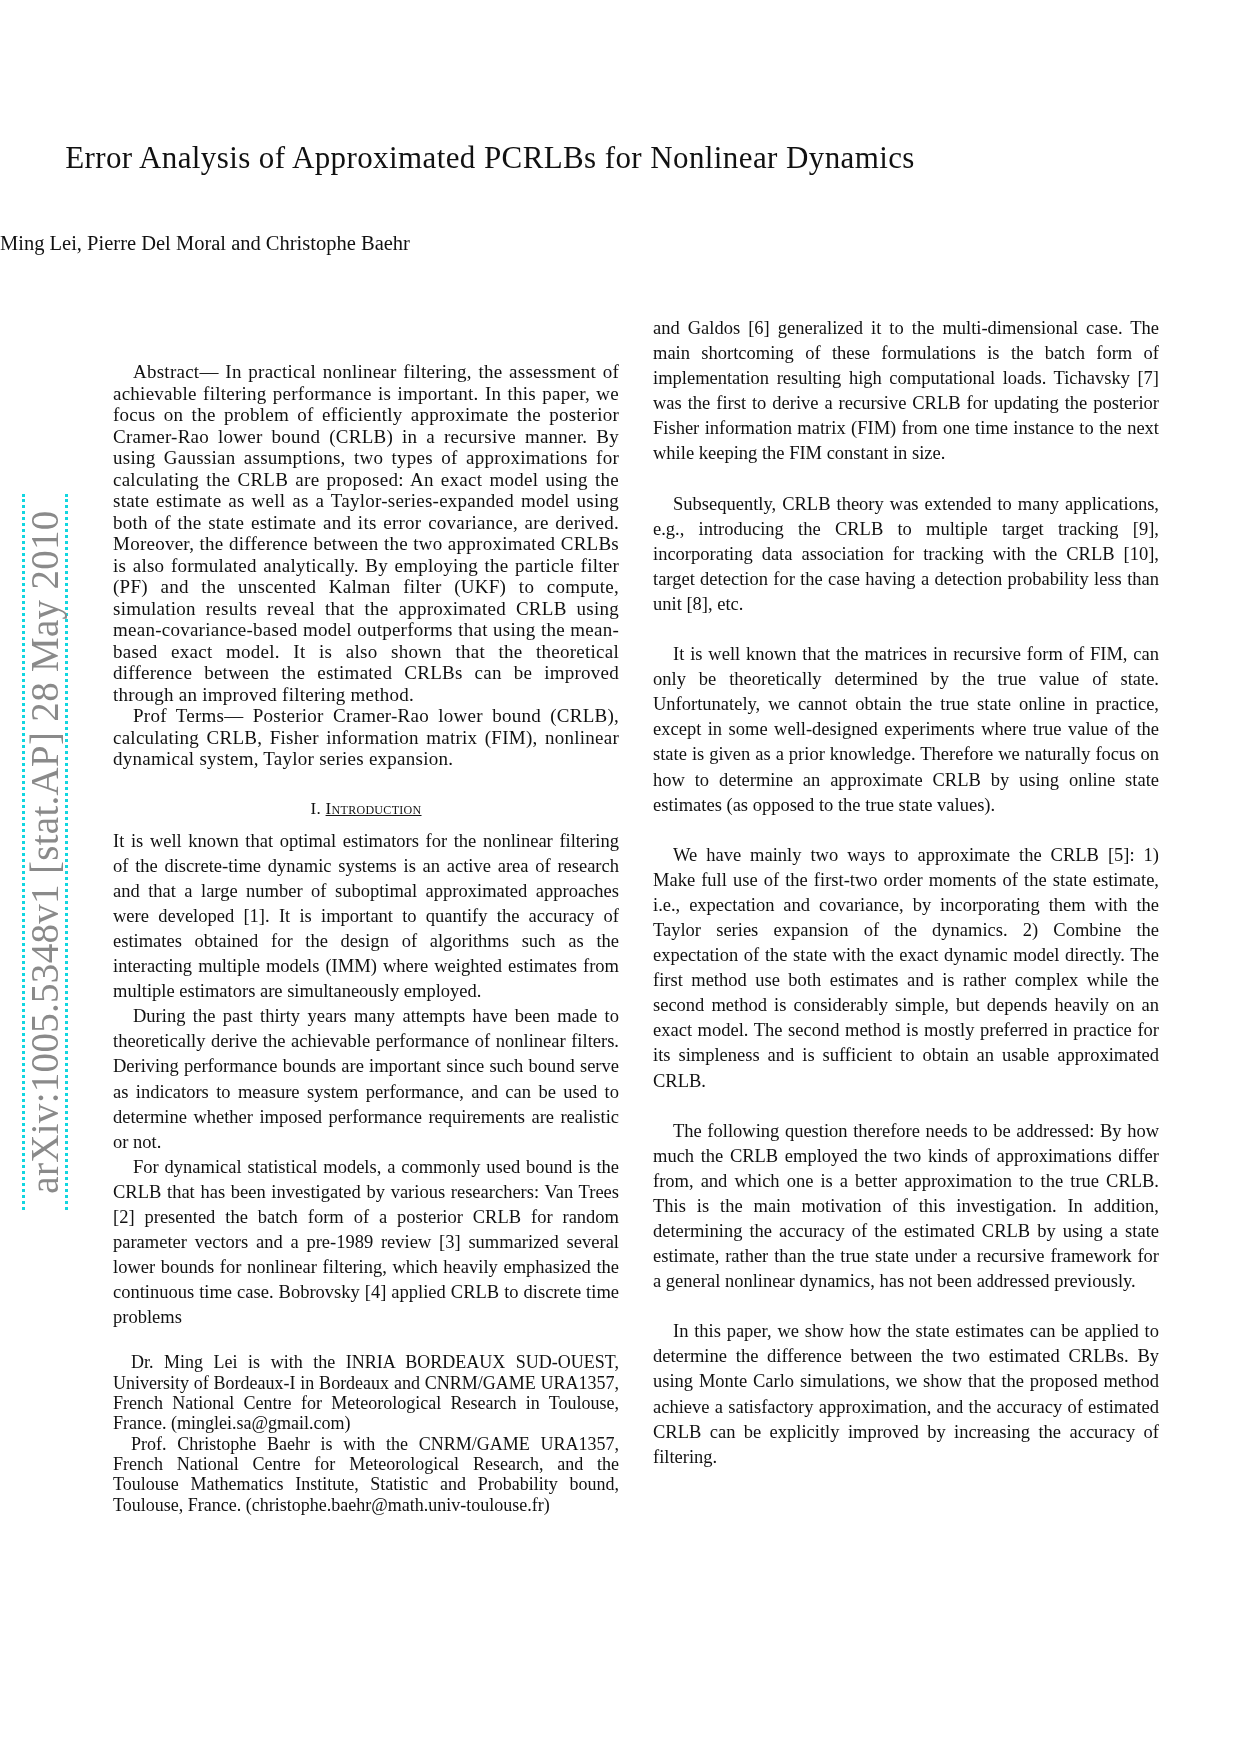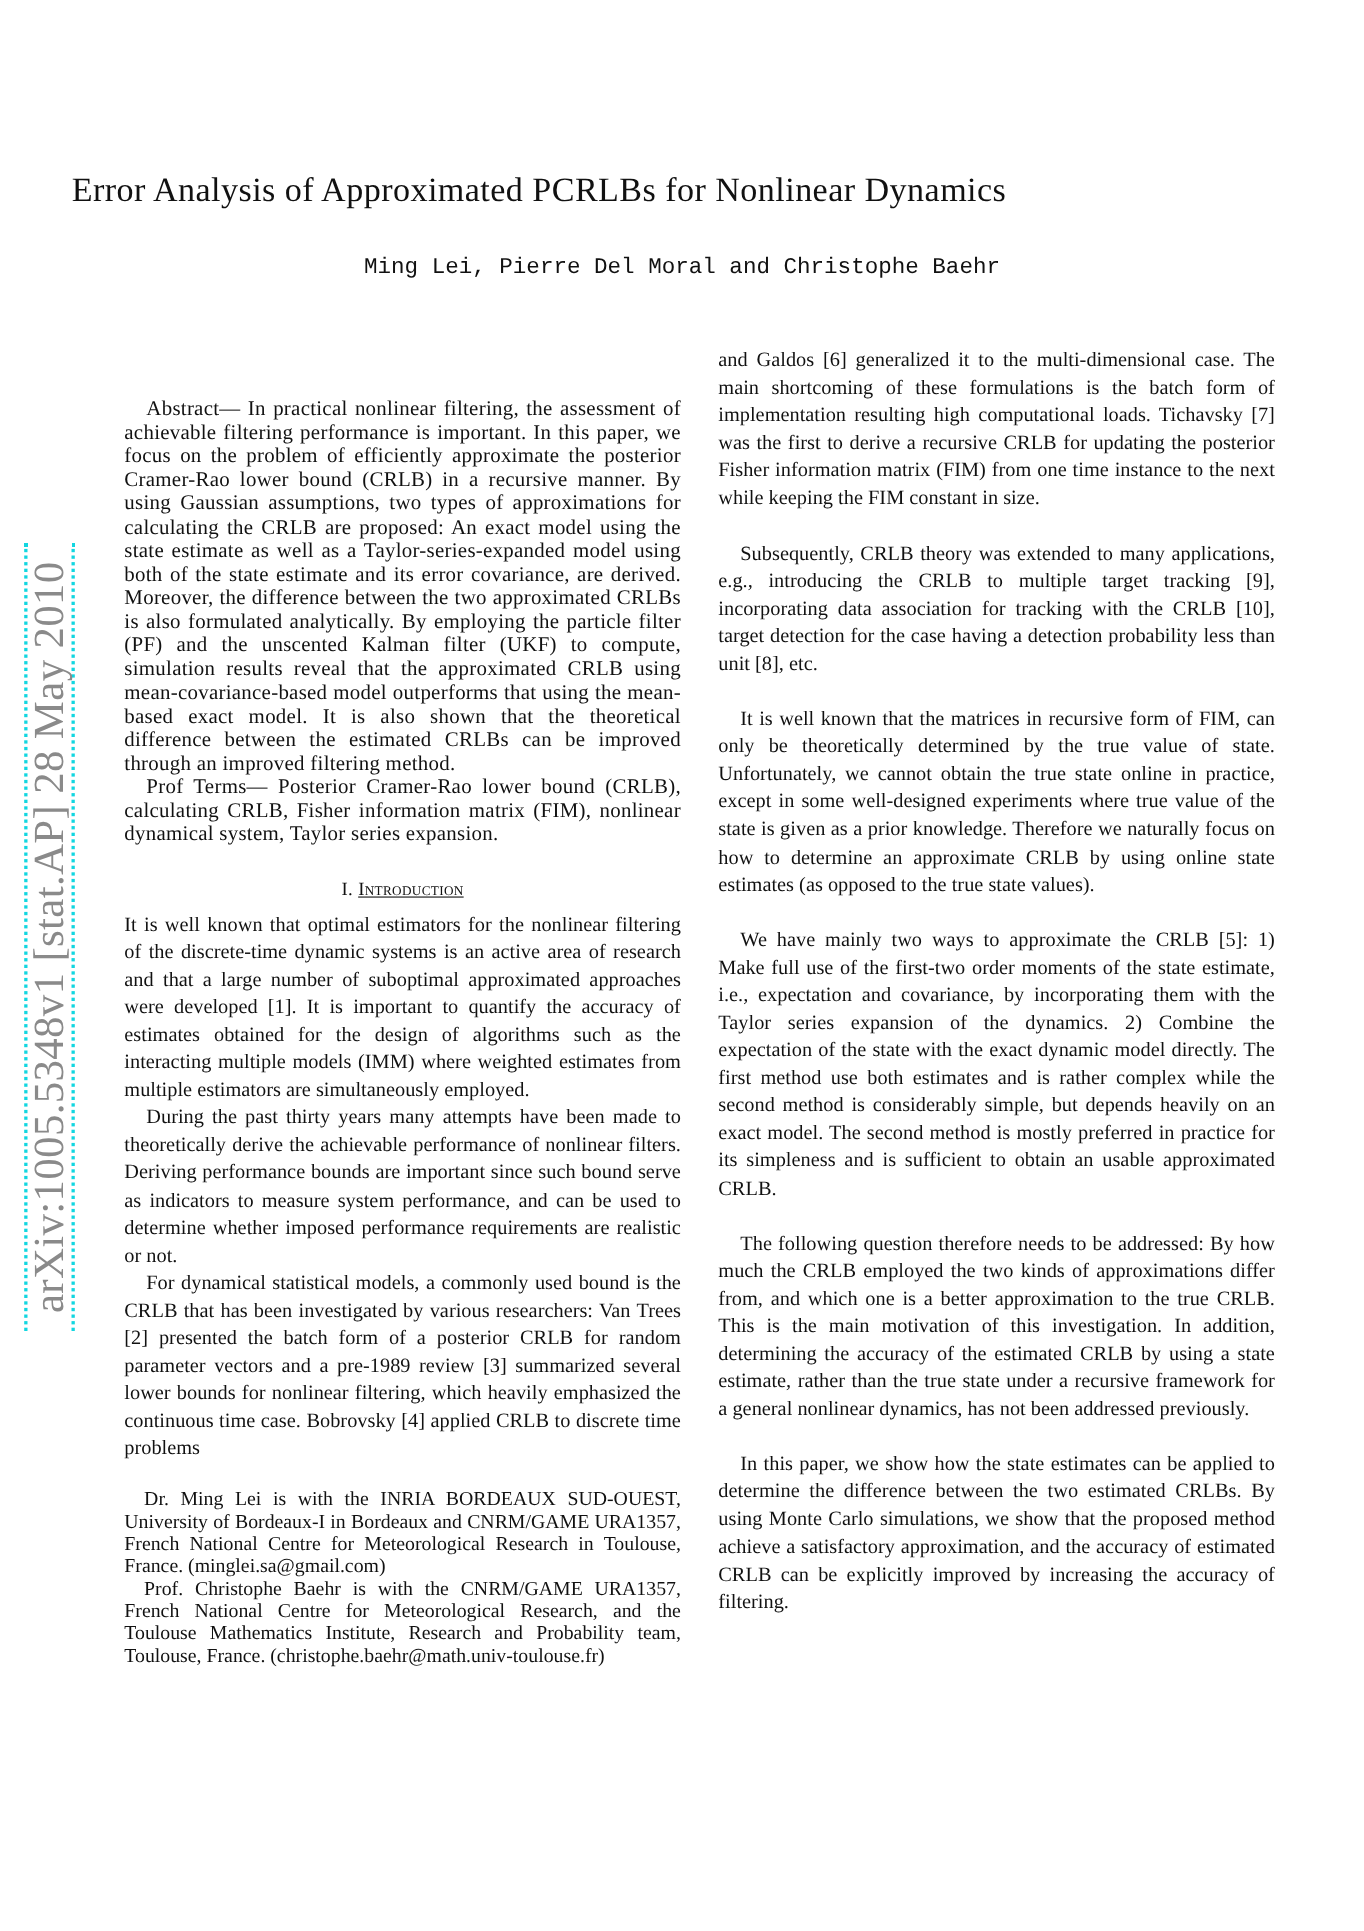--- a/index.html
+++ b/index.html
@@ -1,26 +1,26 @@
 <!DOCTYPE html>
 <html><head>
 <meta charset="utf-8">
 <style>
   html, body { margin: 0; padding: 0; background: #ffffff; }
   body {
     width: 1240px; height: 1755px; position: relative; overflow: hidden;
     font-family: "Liberation Serif", "DejaVu Serif", serif; color: #111;
   }
   .title {
-    position: absolute; left: 0; top: 155px; width: 980px; text-align: center;
+    position: absolute; left: 0; top: 140px; width: 980px; text-align: center;
     font-size: 31px; letter-spacing: 0.4px; color: #111;
   }
   .authors {
-    position: absolute; left: 0; top: 232px; width: 1240px; text-align: center;
-    font-size: 20.5px; color: #111; font-family: Liberation Mono, monospace;
+    position: absolute; left: 0; top: 232px; width: 1240px; text-align: left;
+    font-size: 20.5px; color: #111;
   }
   .watermark-box {
     position: absolute; left: 22px; top: 494px; width: 46px; height: 716px;
     border-left: 3px dotted #12d6e0; border-right: 3px dotted #12d6e0;
     box-sizing: border-box;
   }
   .watermark-text {
     position: absolute; left: 45px; top: 852px; width: 716px; height: 46px;
     transform: translate(-50%, -50%) rotate(-90deg);
     white-space: nowrap; text-align: center; font-size: 39px; line-height: 46px;
@@ -65,21 +65,21 @@
   </div>
 
   <div class="body">
     <p class="first">It is well known that optimal estimators for the nonlinear filtering of the discrete-time dynamic systems is an active area of research and that a large number of suboptimal approximated approaches were developed [1]. It is important to quantify the accuracy of estimates obtained for the design of algorithms such as the interacting multiple models (IMM) where weighted estimates from multiple estimators are simultaneously employed.</p>
     <p>During the past thirty years many attempts have been made to theoretically derive the achievable performance of nonlinear filters. Deriving performance bounds are important since such bound serve as indicators to measure system performance, and can be used to determine whether imposed performance requirements are realistic or not.</p>
     <p>For dynamical statistical models, a commonly used bound is the CRLB that has been investigated by various researchers: Van Trees [2] presented the batch form of a posterior CRLB for random parameter vectors and a pre-1989 review [3] summarized several lower bounds for nonlinear filtering, which heavily emphasized the continuous time case. Bobrovsky [4] applied CRLB to discrete time problems</p>
   </div>
 
   <div class="footnotes">
     <p>Dr. Ming Lei is with the INRIA BORDEAUX SUD-OUEST, University of Bordeaux-I in Bordeaux and CNRM/GAME URA1357, French National Centre for Meteorological Research in Toulouse, France. (minglei.sa@gmail.com)</p>
-    <p>Prof. Christophe Baehr is with the CNRM/GAME URA1357, French National Centre for Meteorological Research, and the Toulouse Mathematics Institute, Research and Probability team, Toulouse, France. (christophe.baehr@math.univ-toulouse.fr)</p>
+    <p>Prof. Christophe Baehr is with the CNRM/GAME URA1357, French National Centre for Meteorological Research, and the Toulouse Mathematics Institute, Statistic and Probability bound, Toulouse, France. (christophe.baehr@math.univ-toulouse.fr)</p>
   </div>
 </div>
 
 <div class="col col-right">
   <p style="text-indent:0">and Galdos [6] generalized it to the multi-dimensional case. The main shortcoming of these formulations is the batch form of implementation resulting high computational loads. Tichavsky [7] was the first to derive a recursive CRLB for updating the posterior Fisher information matrix (FIM) from one time instance to the next while keeping the FIM constant in size.</p>
   <p>Subsequently, CRLB theory was extended to many applications, e.g., introducing the CRLB to multiple target tracking [9], incorporating data association for tracking with the CRLB [10], target detection for the case having a detection probability less than unit [8], etc.</p>
   <p>It is well known that the matrices in recursive form of FIM, can only be theoretically determined by the true value of state. Unfortunately, we cannot obtain the true state online in practice, except in some well-designed experiments where true value of the state is given as a prior knowledge. Therefore we naturally focus on how to determine an approximate CRLB by using online state estimates (as opposed to the true state values).</p>
   <p>We have mainly two ways to approximate the CRLB [5]: 1) Make full use of the first-two order moments of the state estimate, i.e., expectation and covariance, by incorporating them with the Taylor series expansion of the dynamics. 2) Combine the expectation of the state with the exact dynamic model directly. The first method use both estimates and is rather complex while the second method is considerably simple, but depends heavily on an exact model. The second method is mostly preferred in practice for its simpleness and is sufficient to obtain an usable approximated CRLB.</p>
   <p>The following question therefore needs to be addressed: By how much the CRLB employed the two kinds of approximations differ from, and which one is a better approximation to the true CRLB. This is the main motivation of this investigation. In addition, determining the accuracy of the estimated CRLB by using a state estimate, rather than the true state under a recursive framework for a general nonlinear dynamics, has not been addressed previously.</p>
   <p>In this paper, we show how the state estimates can be applied to determine the difference between the two estimated CRLBs. By using Monte Carlo simulations, we show that the proposed method achieve a satisfactory approximation, and the accuracy of estimated CRLB can be explicitly improved by increasing the accuracy of filtering.</p>

